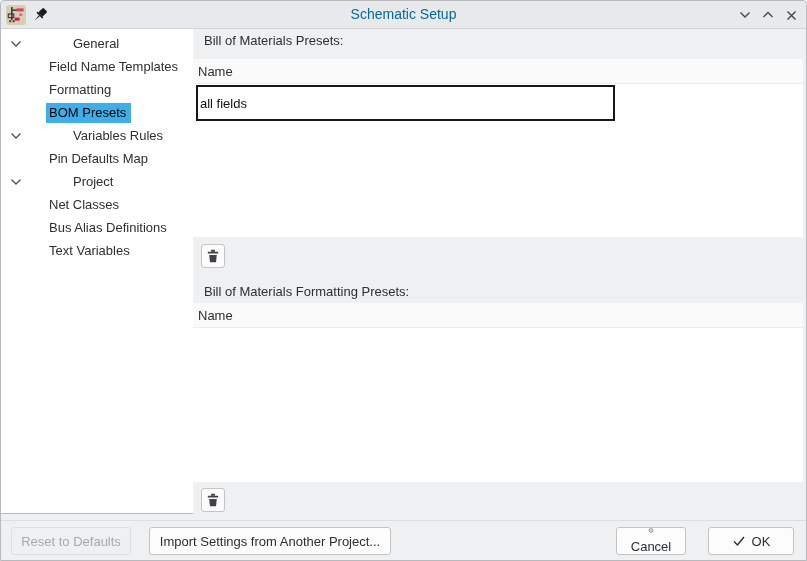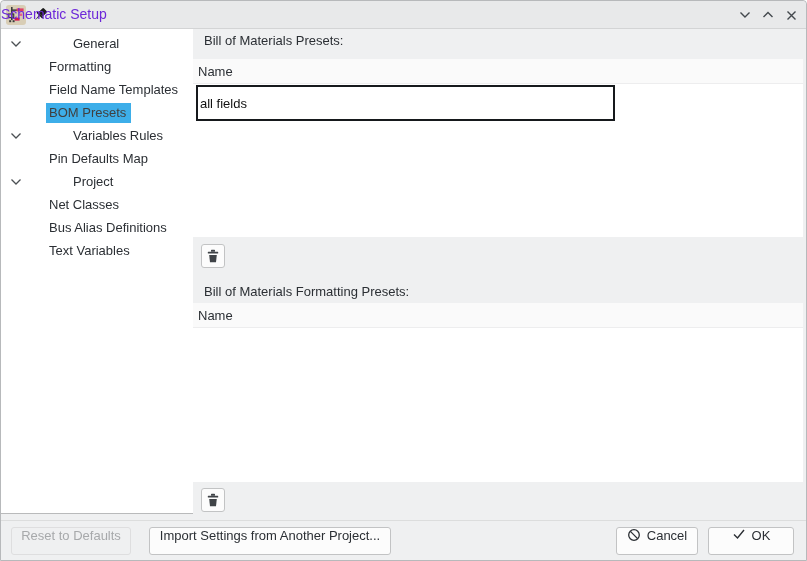--- a/index.html
+++ b/index.html
@@ -5,36 +5,36 @@
   * { margin:0; padding:0; box-sizing:border-box; }
   html,body { width:807px; height:561px; }
   body { font-family:"Liberation Sans","DejaVu Sans",sans-serif; font-size:13px; color:#2b2f34; }
   .window { position:relative; width:807px; height:561px; background:#eff0f1; overflow:hidden;
             border:1px solid #b7b9bb; border-radius:4px 4px 0 0; }
 
   
   .titlebar { position:absolute; left:0; top:0; width:100%; height:28px;
               background:#e8e9ea; border-bottom:1px solid #d3d4d5; border-radius:4px 4px 0 0; }
   .title { position:absolute; left:0; right:0; top:0; height:28px; line-height:27px;
-           text-align:left; font-size:14px; color:#6d28d9; }
+           text-align:center; font-size:14px; color:#0369a1; }
   .app-icon { position:absolute; left:5px; top:4px; width:20px; height:20px; }
   .pin-icon { position:absolute; left:31px; top:6px; width:16px; height:16px; }
   .winbtn { position:absolute; top:6px; width:16px; height:16px; display:flex;
             align-items:center; justify-content:center; cursor:default; }
   .winbtn.shade { right:53px; } .winbtn.max { right:30px; } .winbtn.close { right:7px; }
 
   
   .tree { position:absolute; left:0; top:28px; width:192px; height:485px; background:#ffffff;
           border-bottom:1px solid #b9babb; padding-top:3px; }
   .trow { height:23px; display:flex; align-items:center;gap:40px; }
   .trow.group { padding-left:9px; }
   .trow.group .chev { width:12px; height:8px; margin-right:11px; }
   .trow.child { padding-left:48px; }
   .tlabel { white-space:nowrap; }
-  .tlabel.selected { background:#3daee9; color:#404040; padding:2px 5px 3px 3px; margin-left:-3px; }
+  .tlabel.selected { background:#3daee9; color:#000000; padding:2px 5px 3px 3px; margin-left:-3px; }
 
   
   .section-label { position:absolute; left:203px; font-size:13px; color:#2b2f34; }
   .lbl1 { top:32px; } .lbl2 { top:283px; }
   .grid { position:absolute; left:192px; width:610px; background:#ffffff; }
   .grid1 { top:58px; height:178px; }
   .grid2 { top:302px; height:179px; }
   .grid .thead { height:25px; background:#fafafa; border-bottom:1px solid #ededee;
                  display:flex; align-items:center; padding-left:5px; color:#2b2f34; }
   .cell-edit { position:absolute; left:3px; top:26px; width:419px; height:24px;
@@ -43,25 +43,25 @@
                color:#111; padding:16px 2px; }
   .tool-btn { position:absolute; left:200px; width:24px; height:24px; background:#fcfcfc;
               border:1px solid #c2c3c4; border-radius:3px; display:flex;
               align-items:center; justify-content:center; cursor:default; }
   .trash1 { top:243px; } .trash2 { top:487px; }
 
   
   .footer-sep { position:absolute; left:0; top:519px; width:807px; height:1px; background:#dcdddd; }
   .btn { position:absolute; top:526px; height:28px; border-radius:3px;
          background:#fcfcfc; border:1px solid #c2c3c4; color:#2b2f34;
-         display:flex; align-items:flex-start; justify-content:center; gap:6px;
+         display:flex; align-items:center; justify-content:center; gap:6px;
          font-size:13px; cursor:default; white-space:nowrap; }
   .btn-reset   { left:10px;  width:120px; background:#eff0f1; border-color:#dededf; color:#a7a9ab; }
   .btn-import  { left:148px; width:242px; }
-  .btn-cancel  { left:615px; width:82px; }
+  .btn-cancel  { left:615px; width:70px;flex-direction:column; }
   .btn-ok      { left:707px; width:86px; }
 </style>
 </head>
 <body>
 
 <div class="window">
 
   <div class="titlebar">
     <svg class="app-icon" viewBox="0 0 20 20">
       <rect width="20" height="20" rx="3" fill="#d8cdb5"></rect>
@@ -100,24 +100,24 @@
   </div>
 
   <div class="tree">
     <div class="trow group">
       <svg class="chev" viewBox="0 0 12 8">
         <polyline points="1.5,1.5 6,6 10.5,1.5" fill="none" stroke="#4c5054" stroke-width="1.3"></polyline>
         </svg>
       <span class="tlabel">General</span>
     </div>
     <div class="trow child">
-      <span class="tlabel">Formatting</span>
+      <span class="tlabel">Field Name Templates</span>
     </div>
     <div class="trow child">
-      <span class="tlabel">Field Name Templates</span>
+      <span class="tlabel">Formatting</span>
     </div>
     <div class="trow child">
       <span class="tlabel selected">BOM Presets</span>
     </div>
     <div class="trow group">
       <svg class="chev" viewBox="0 0 12 8">
         <polyline points="1.5,1.5 6,6 10.5,1.5" fill="none" stroke="#4c5054" stroke-width="1.3"></polyline>
         </svg>
       <span class="tlabel">Variables Rules</span>
     </div>

